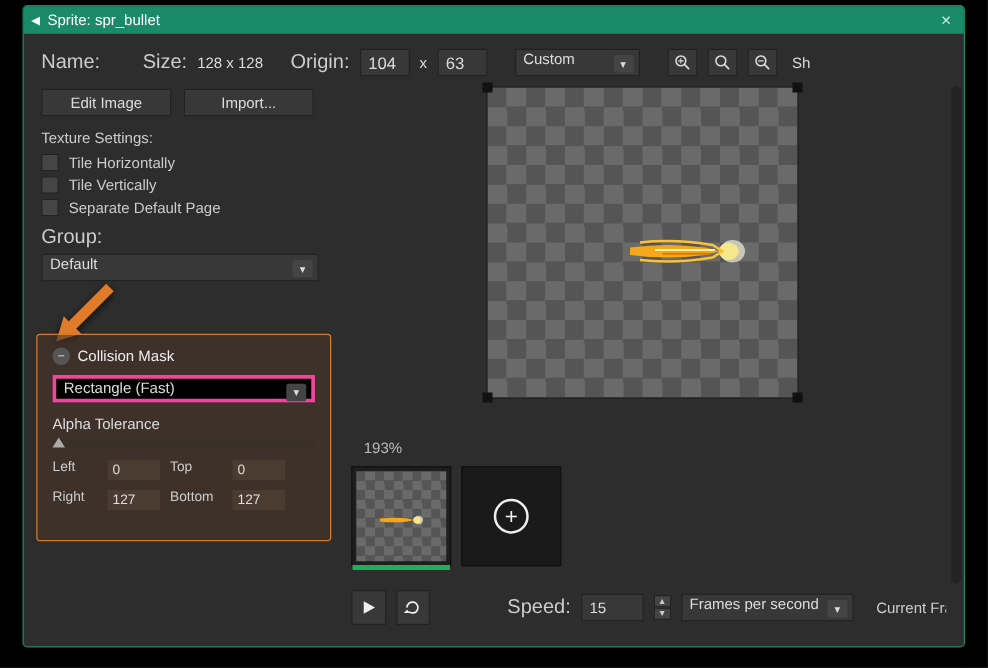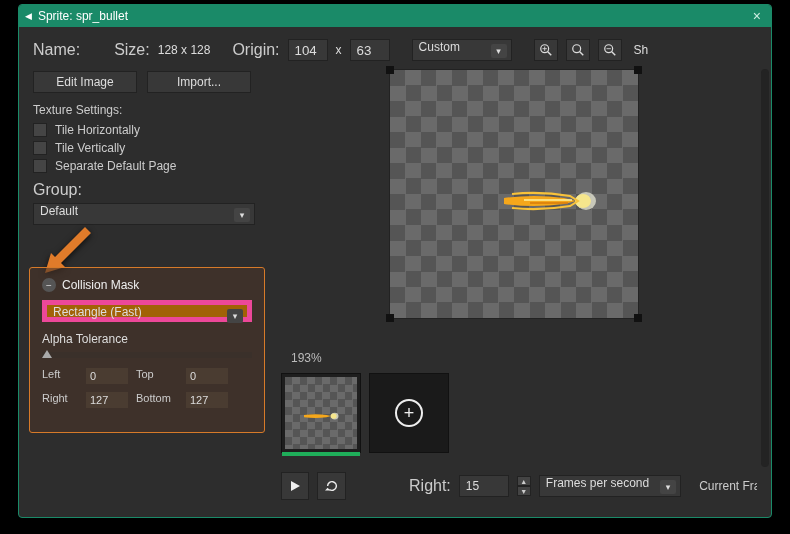--- a/index.html
+++ b/index.html
@@ -50,21 +50,21 @@
   .group-lbl { margin-top:8px; }
   .group-select { width:222px; margin-top:4px; }
 
   .mask-panel {
     position:absolute; left:10px; top:240px; width:236px; height:166px;
     border:1.5px solid #d67a29; border-radius:3px; padding:10px 12px 8px;
     background:rgba(74,52,40,0.6);
   }
   .mask-header { display:flex; align-items:center; gap:6px; margin-bottom:8px; color:#eee;}
   .mask-header .collapse { width:14px;height:14px;border-radius:50%;background:#555;display:flex;align-items:center;justify-content:center;font-size:10px;color:#ddd;}
-  .mask-select { width:100%; background:#a16207; border:5px solid #ec4899; }
+  .mask-select { width:100%; background:#000000; border:3px solid #ec4899; }
   .alpha-lbl { margin-top:10px; color:#ddd; font-size:12px;}
   .slider { margin-top:6px; width:100%; height:6px; background:#3a302a; position:relative;}
   .slider .thumb { position:absolute; left:0; top:-2px; width:0;height:0;border-left:5px solid transparent;border-right:5px solid transparent;border-bottom:8px solid #aaa;}
   .bounds { display:grid; grid-template-columns: 44px 50px 50px 50px; row-gap:8px; margin-top:10px; font-size:11px; color:#ccc;}
   .bounds .v { background:#4a3c31; padding:2px 4px; width:42px; color:#ddd;}
   .arrow-shape {
     position:absolute; left:24px; top:198px; width:46px; height:46px;
   }
   .arrow-shape svg { filter: drop-shadow(0 2px 3px rgba(0,0,0,0.7)); }
 
@@ -270,21 +270,21 @@
             <polygon points="2,1 11,6 2,11" fill="#eee"></polygon>
           </svg>
       </div>
       <div class="playbtn">
         <svg width="14" height="14" viewBox="0 0 16 16">
             <path d="M3 8a5 5 0 1 1 2 4" fill="none" stroke="#eee" stroke-width="1.6"></path>
             <polygon points="3,10 6,13 0,13" fill="#eee"></polygon>
           </svg>
       </div>
       <span style="width:50px"></span>
-      <span class="lbl">Right:</span>
+      <span class="lbl">Speed:</span>
       <input class="input-dark speed-input" value="15" style="">
       <div class="stepper">
         <div class="sb">▲</div>
         <div class="sb">▼</div>
       </div>
       <div class="select fps-select">
         <span>Frames per second</span>
         <span class="caret">▾</span>
       </div>
       <span class="cut">Current Fra</span>

